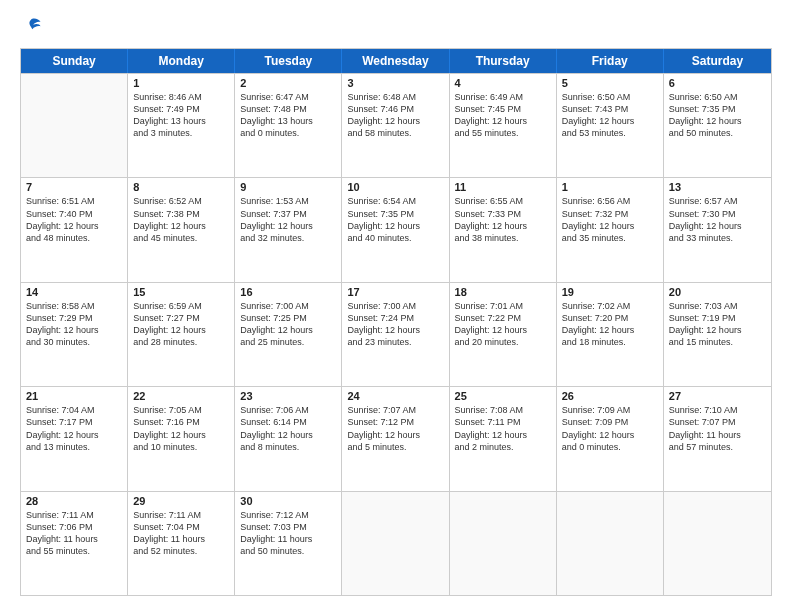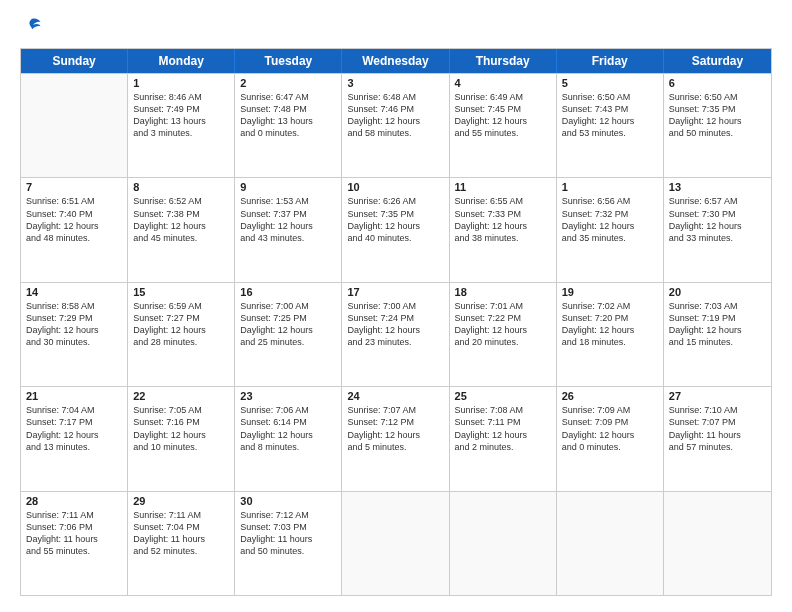--- a/index.html
+++ b/index.html
@@ -193,25 +193,25 @@
             <div class="cell-line">Sunrise: 6:52 AM</div>
             <div class="cell-line">Sunset: 7:38 PM</div>
             <div class="cell-line">Daylight: 12 hours</div>
             <div class="cell-line">and 45 minutes.</div>
           </div>
           <div class="cal-cell">
             <div class="day-num">9</div>
             <div class="cell-line">Sunrise: 1:53 AM</div>
             <div class="cell-line">Sunset: 7:37 PM</div>
             <div class="cell-line">Daylight: 12 hours</div>
-            <div class="cell-line">and 43 minutes.</div>
+            <div class="cell-line">and 32 minutes.</div>
           </div>
           <div class="cal-cell">
             <div class="day-num">10</div>
-            <div class="cell-line">Sunrise: 6:26 AM</div>
+            <div class="cell-line">Sunrise: 6:54 AM</div>
             <div class="cell-line">Sunset: 7:35 PM</div>
             <div class="cell-line">Daylight: 12 hours</div>
             <div class="cell-line">and 40 minutes.</div>
           </div>
           <div class="cal-cell">
             <div class="day-num">11</div>
             <div class="cell-line">Sunrise: 6:55 AM</div>
             <div class="cell-line">Sunset: 7:33 PM</div>
             <div class="cell-line">Daylight: 12 hours</div>
             <div class="cell-line">and 38 minutes.</div>

